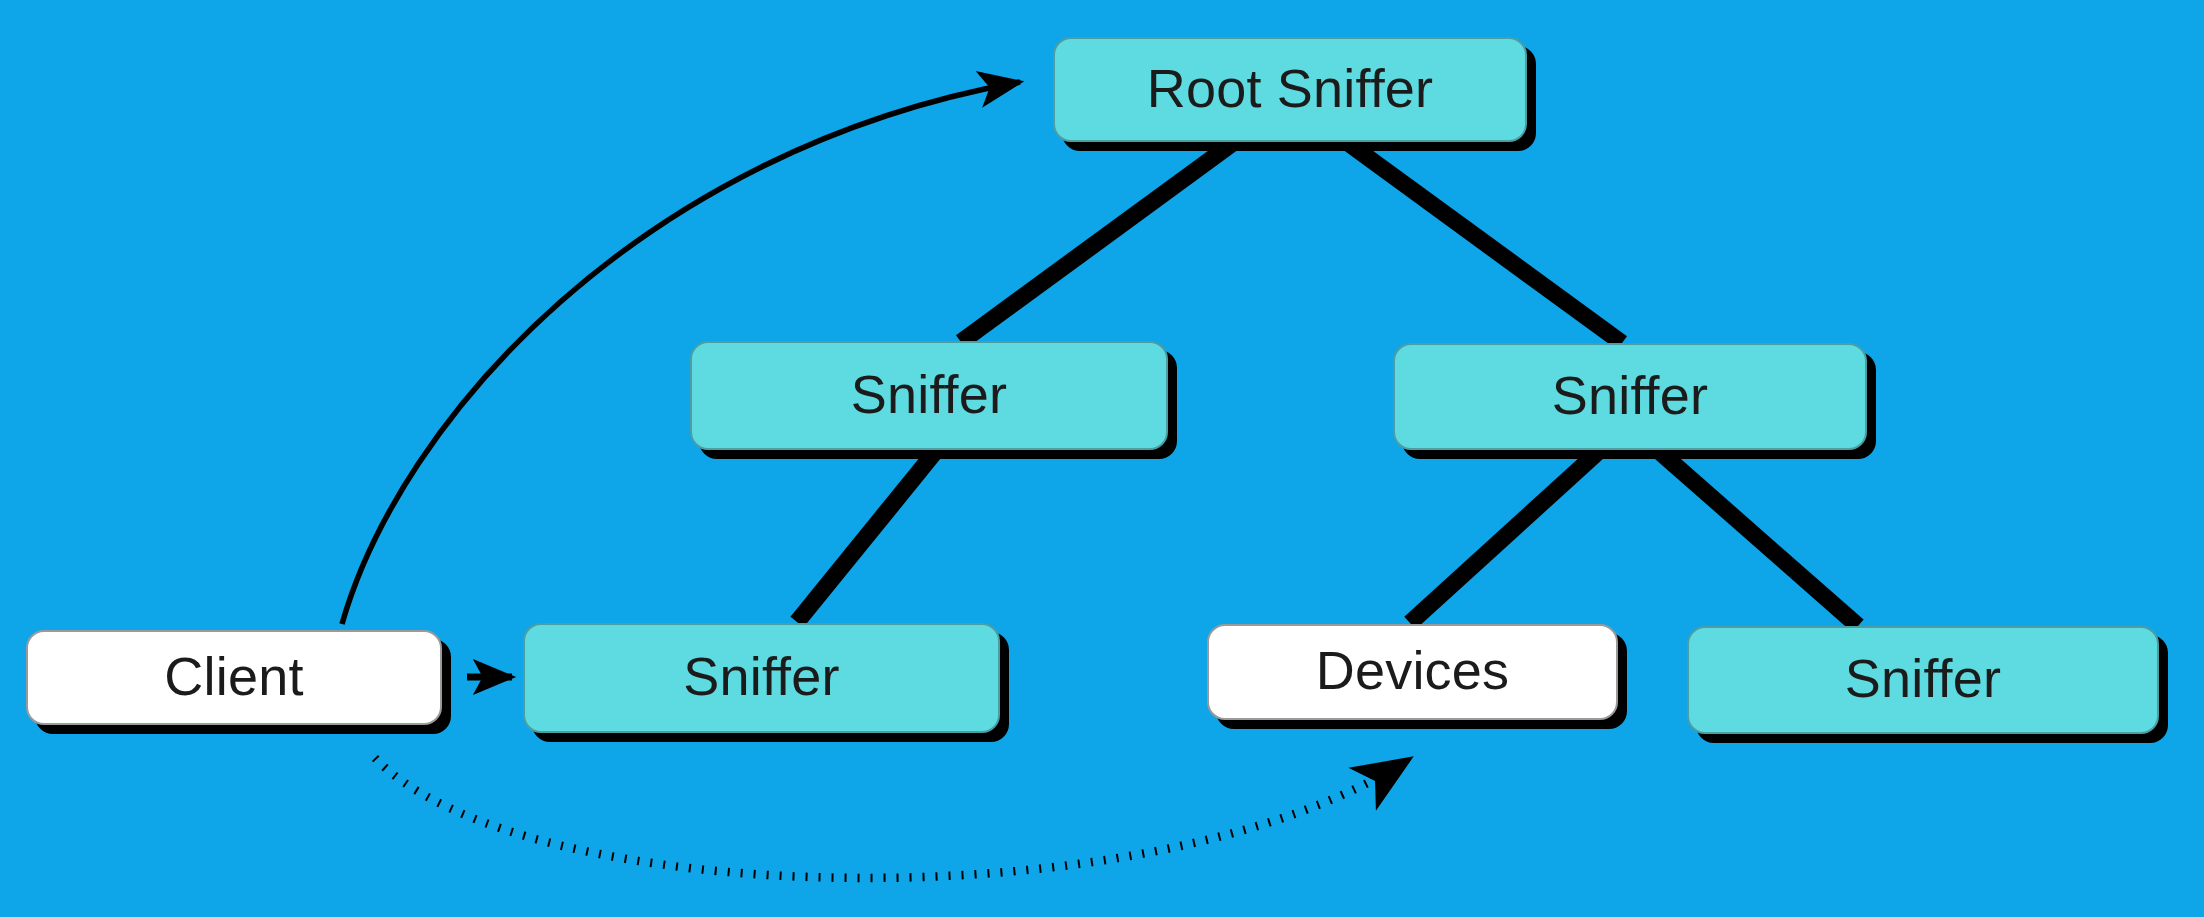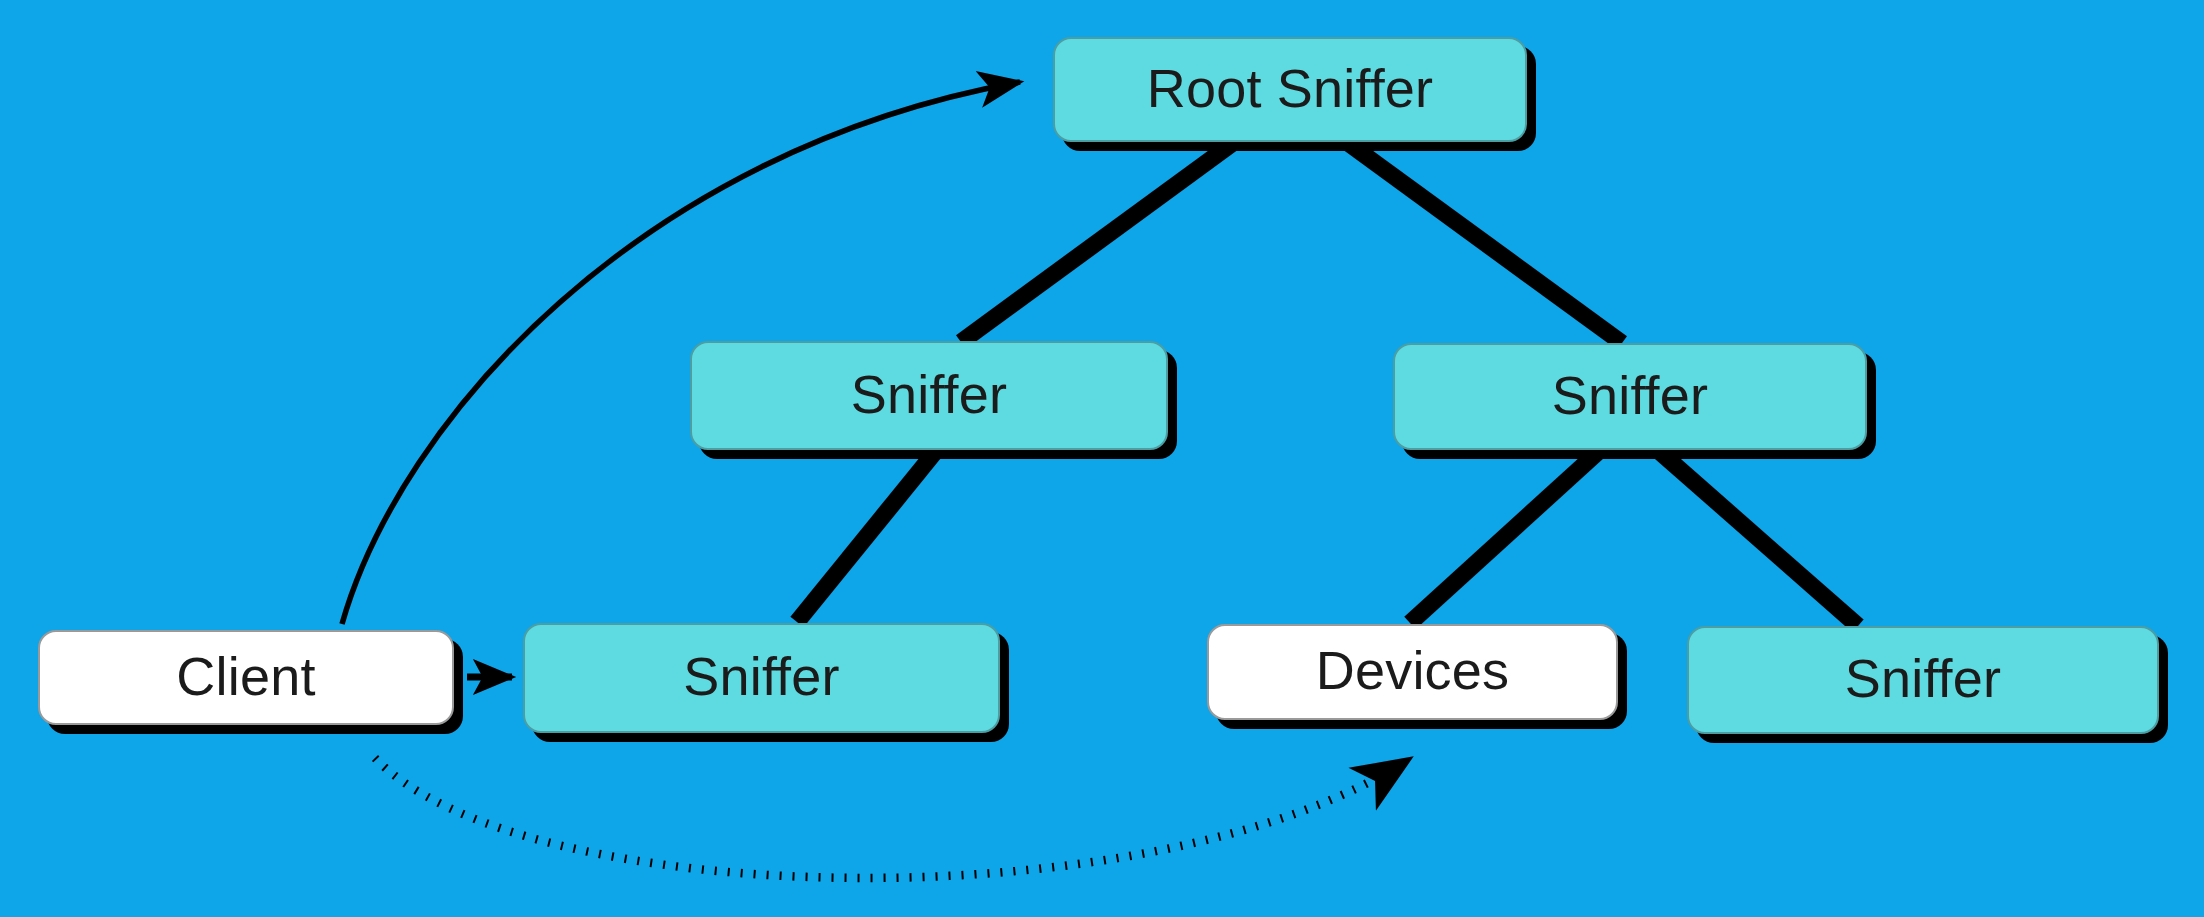--- a/index.html
+++ b/index.html
@@ -94,21 +94,21 @@
   </div>
 
   <div class="node sniffer" style="left:690px; top:341px; width:478px; height:109px;">
     <span class="node-label">Sniffer</span>
   </div>
 
   <div class="node sniffer" style="left:1393px; top:343px; width:474px; height:107px;">
     <span class="node-label">Sniffer</span>
   </div>
 
-  <div class="node plain" style="left:38px; top:630px; width:416px; height:95px;">
+  <div class="node plain" style="left:26px; top:630px; width:416px; height:95px;">
     <span class="node-label">Client</span>
   </div>
 
   <div class="node sniffer" style="left:523px; top:623px; width:477px; height:110px;">
     <span class="node-label">Sniffer</span>
   </div>
 
   <div class="node plain" style="left:1167px; top:624px; width:411px; height:96px;margin-left:40px;">
     <span class="node-label">Devices</span>
   </div>

